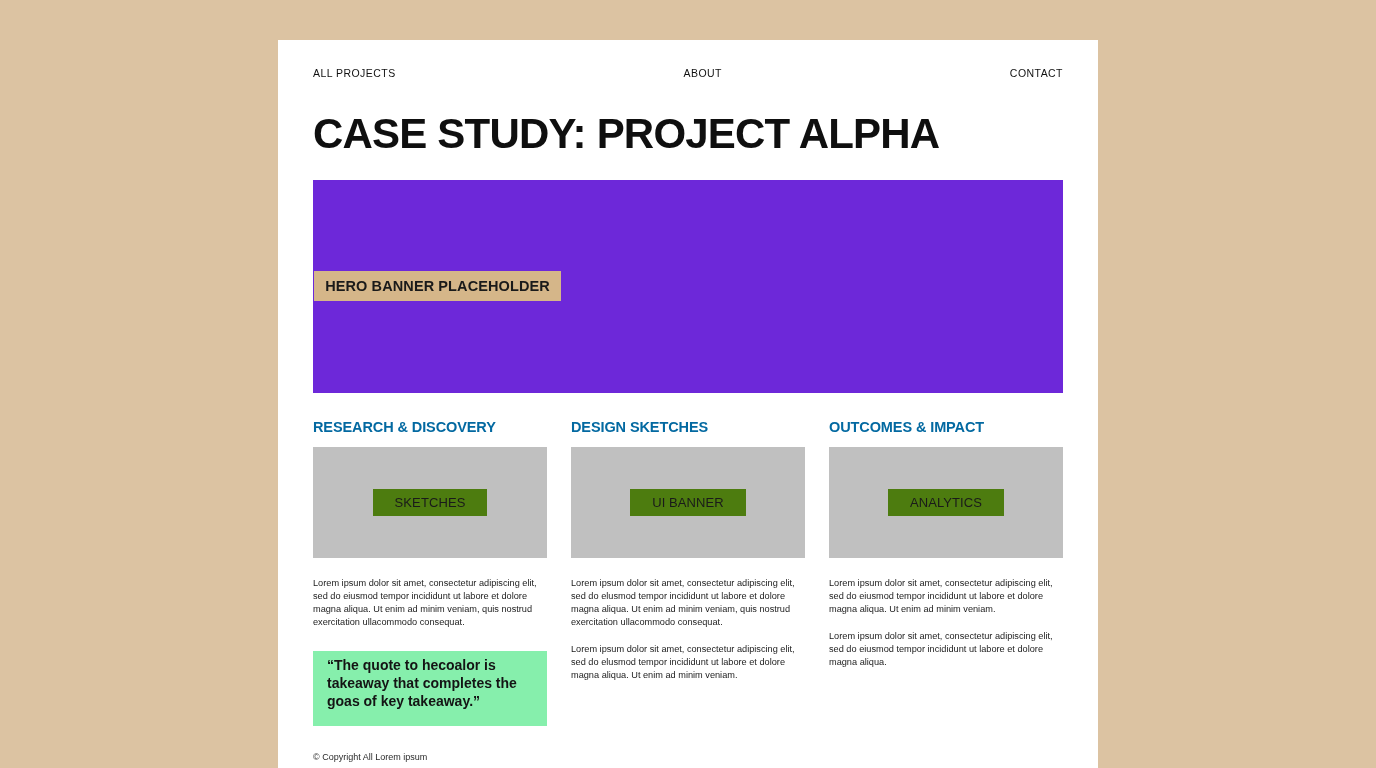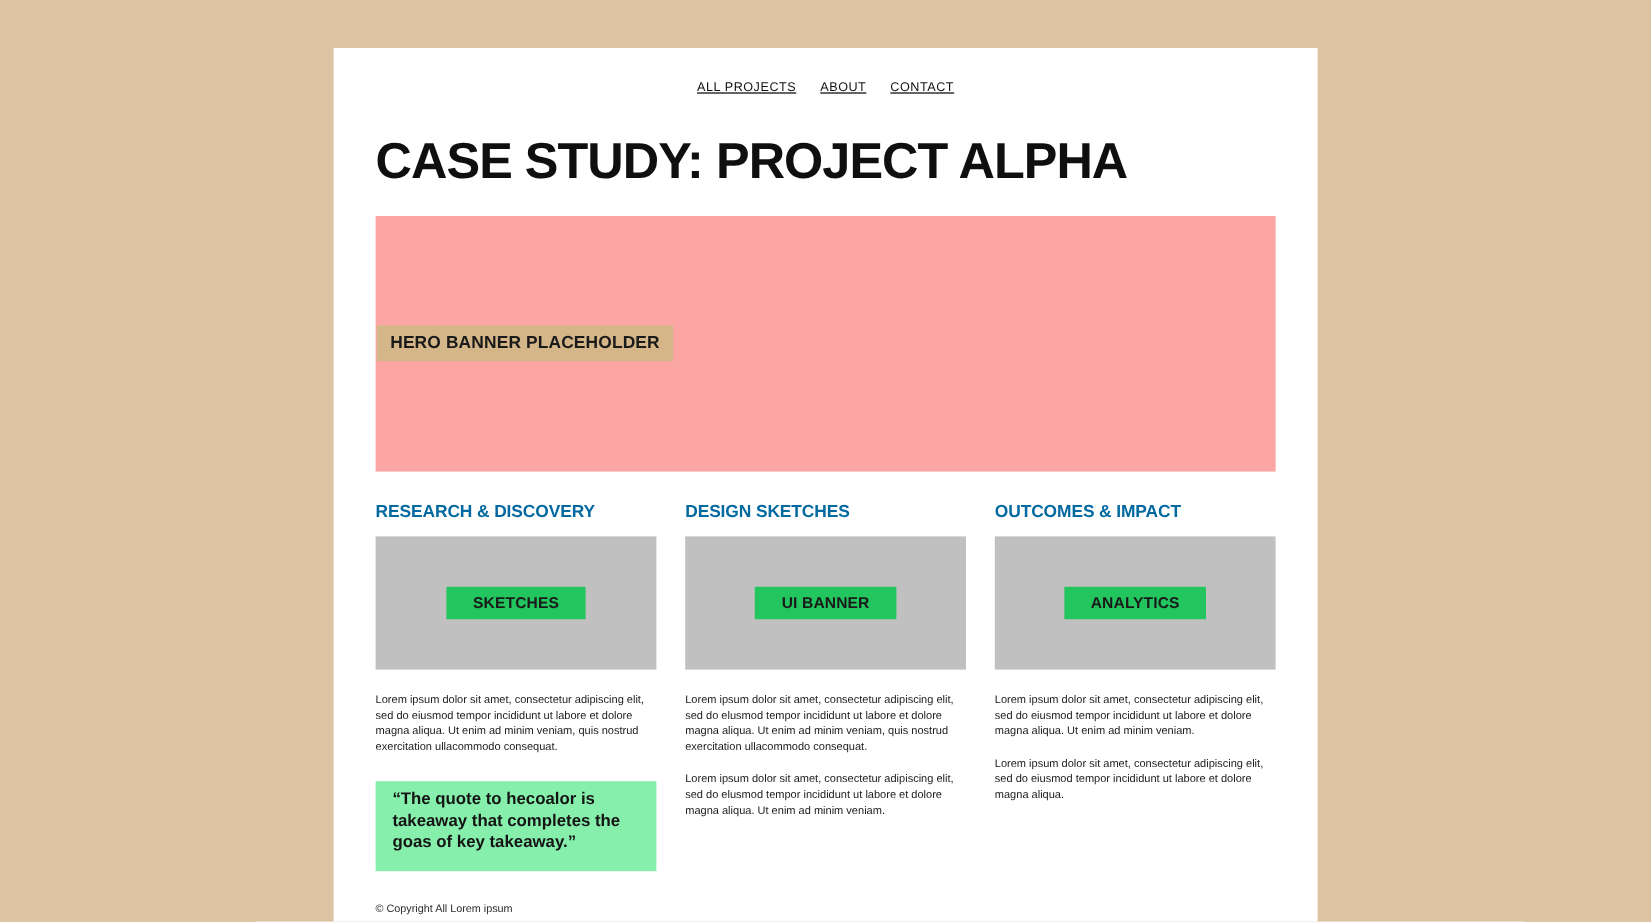--- a/index.html
+++ b/index.html
@@ -24,27 +24,26 @@
     background: #ffffff;
     box-shadow: 0 0 0 0 rgba(0,0,0,0);
     box-sizing: border-box;
     padding: 0 35px;
     overflow: hidden;
   }
 
   
   .topnav {
     display: flex;
-    justify-content: center;
+    justify-content: space-between;
     align-items: center;
     gap: 20px;
     height: 52px;
     padding-top: 14px;
     box-sizing: border-box;
-    text-decoration: underline;
   }
   .nav-link {
     font-size: 10.5px;
     font-weight: 500;
     letter-spacing: 0.45px;
     color: #111111;
     text-decoration: none;
     white-space: nowrap;
     cursor: pointer;
   }
@@ -81,21 +80,21 @@
   }
   .intro-body {
     font-size: 9.5px;
     line-height: 1.38;
     color: #1b1b1b;
     margin: 0;
   }
   .hero-banner {
     flex: 1 1 auto;
     height: 213px;
-    background: #fca5a5;
+    background: #6d28d9;
     display: flex;
     align-items: center;
     justify-content: flex-start;
     padding-left: 0;
   }
   .hero-chip {
     background: #d5b689;
     color: #1a1a1a;
     font-size: 14.5px;
     font-weight: 700;
@@ -125,24 +124,24 @@
     white-space: nowrap;
   }
   .thumb {
     height: 111px;
     background: #c0c0c0;
     display: flex;
     align-items: center;
     justify-content: center;
   }
   .thumb-chip {
-    background: #22c55e;
+    background: #4d7c0f;
     color: #1a1a1a;
     font-size: 13px;
-    font-weight: 700;
+    font-weight: 400;
     letter-spacing: 0.1px;
     padding: 6px 22px;
   }
   .col-body {
     font-size: 9.2px;
     line-height: 1.42;
     color: #1b1b1b;
     margin: 19px 0 0 0;
   }
   .col-body + .col-body {

